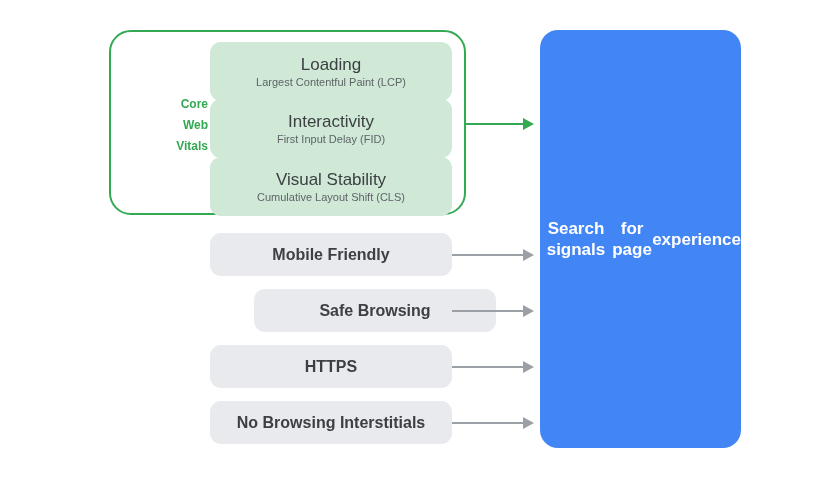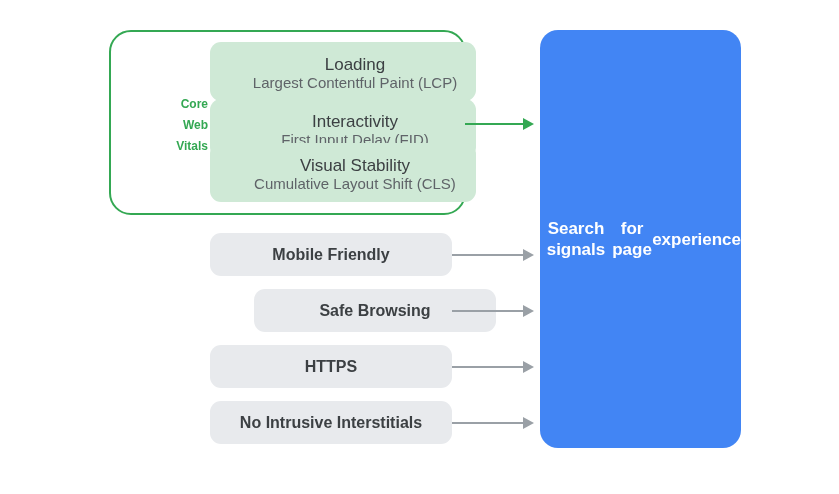--- a/index.html
+++ b/index.html
@@ -45,35 +45,34 @@
     border-radius: 11px;
     display: flex;
     flex-direction: column;
     align-items: center;
     justify-content: center;
     text-align: center;
   }
   .card.green {
     height: 59px;
     background: var(--green_fill, #cfe9d6);
-    padding-left: 24px;
   }
   .card.gray {
     height: 43px;
     background: var(--gray_fill, #e8eaed);
   }
   .card-title {
     color: var(--title_text, #3c4043);
     font-size: 17px;
     line-height: 20px;
     font-weight: 500;
   }
   .card-sub {
     color: var(--subtitle_text, #5f6368);
-    font-size: 15px;
+    font-size: 11px;
     line-height: 13px;
     margin-top: 1px;
   }
   .card.gray .card-title {
     font-weight: 700;
     font-size: 16px;
   }
   
   .arrow {
     position: absolute;
@@ -135,36 +134,36 @@
   </div>
 
   <div class="card green" style="top:42px;">
     <div class="card-title">Loading</div>
     <div class="card-sub">Largest Contentful Paint (LCP)</div>
   </div>
   <div class="card green" style="top:99px;">
     <div class="card-title">Interactivity</div>
     <div class="card-sub">First Input Delay (FID)</div>
   </div>
-  <div class="card green" style="top:143px;">
+  <div class="card green" style="top:157px;">
     <div class="card-title">Visual Stability</div>
     <div class="card-sub">Cumulative Layout Shift (CLS)</div>
   </div>
 
   <div class="card gray" style="top:233px;">
     <div class="card-title">Mobile Friendly</div>
   </div>
   <div class="card gray" style="top:289px;margin-left:44px;">
     <div class="card-title">Safe Browsing</div>
   </div>
   <div class="card gray" style="top:345px;">
     <div class="card-title">HTTPS</div>
   </div>
   <div class="card gray" style="top:401px;">
-    <div class="card-title">No Intrusive Interstitials</div>
+    <div class="card-title">No Browsing Interstitials</div>
   </div>
 
   <div class="arrow green" style="left:465px; top:118px; width:69px;">
     <span class="shaft"></span>
     <span class="tip"></span>
   </div>
   <div class="arrow" style="left:452px; top:249px; width:82px;">
     <span class="shaft"></span>
     <span class="tip"></span>
   </div>

